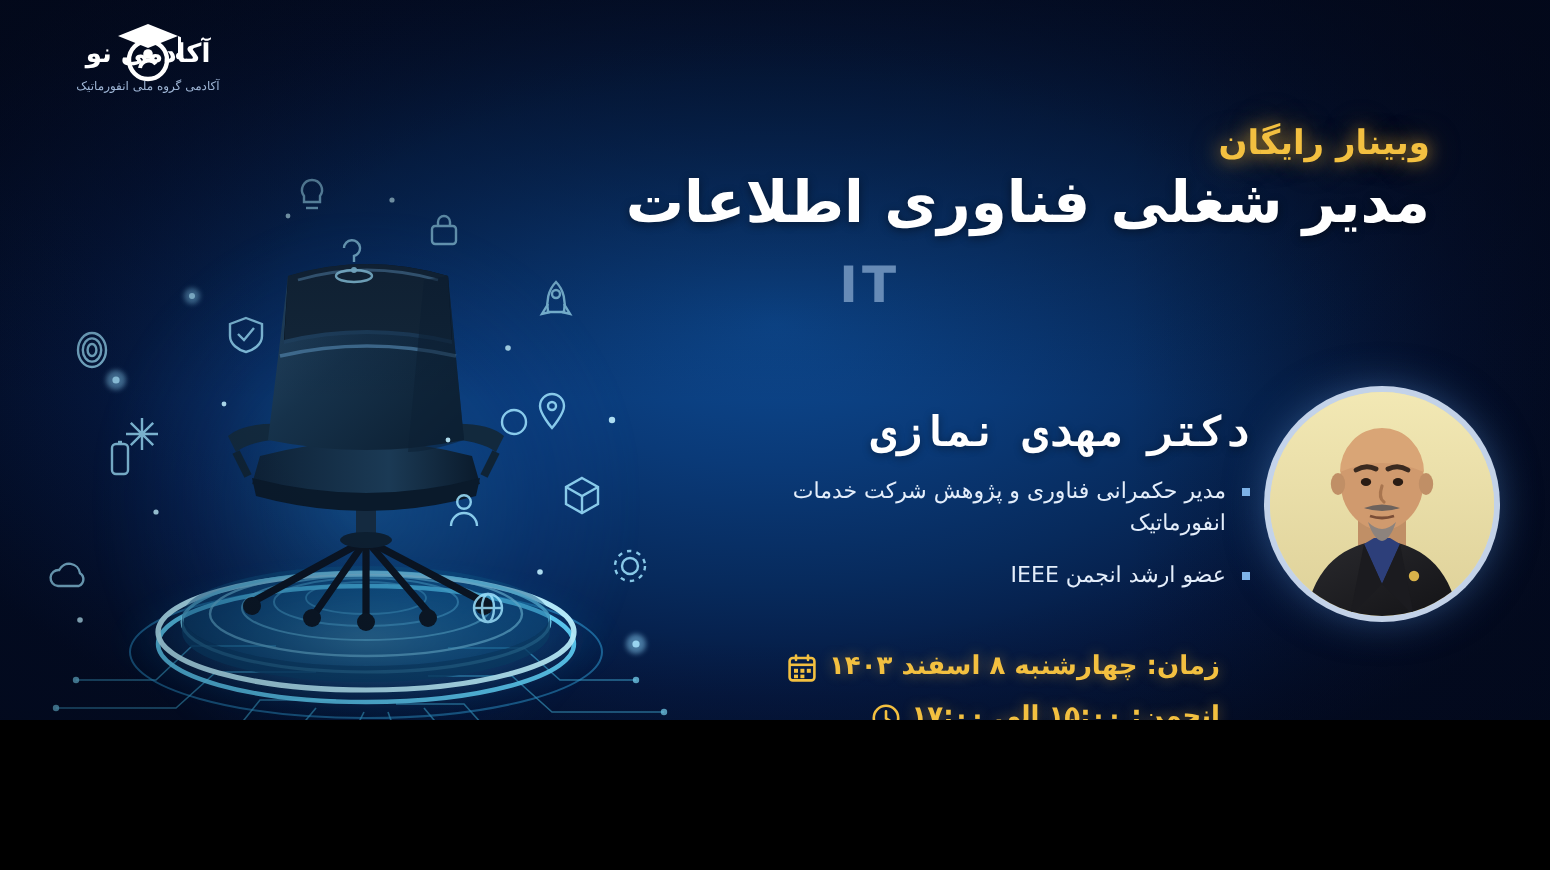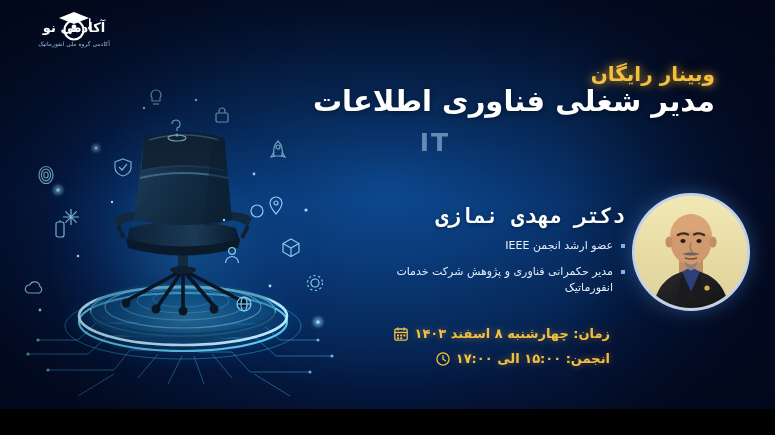--- a/index.html
+++ b/index.html
@@ -7,21 +7,21 @@
     padding: 0;
     background: #000;
   }
   body {
     font-family: "DejaVu Sans", "Liberation Sans", sans-serif;
   }
 
   #banner {
     position: relative;
     width: 775px;
-    height: 409px;
+    height: 360px;
     overflow: hidden;
     background: #404040;
   }
 
   
   .bg-base {
     position: absolute;
     inset: 0;
     background:
       radial-gradient(ellipse 60% 70% at 50% 45%, #0d4a92 0%, #0a3a78 28%, #072a5c 52%, #05183f 74%, #030c24 100%);
@@ -60,21 +60,21 @@
     background: radial-gradient(ellipse at 50% 55%, rgba(40,150,230,0.30) 0%, rgba(20,90,180,0.14) 45%, rgba(0,0,0,0) 72%);
     filter: blur(2px);
   }
   .illus svg { position: absolute; inset: 0; }
 
   
   .kicker {
     position: absolute;
     right: 60px;
     top: 62px;
-    font-size: 20px;
+    font-size: 17px;
     font-weight: bold;
     color: #f3c040;
     letter-spacing: 0.5px;
     text-shadow: 0 0 9px rgba(243,180,50,0.75), 0 0 18px rgba(243,170,40,0.35);
     white-space: nowrap;
   }
   .title {
     position: absolute;
     right: 60px;
     top: 84px;
@@ -438,22 +438,22 @@
     <div class="logo-word">آکادمی نو</div>
     <div class="logo-tag">آکادمی گروه ملی انفورماتیک</div>
   </div>
 
   <div class="kicker">وبینار رایگان</div>
   <div class="title">مدیر شغلی فناوری اطلاعات</div>
   <div class="subtitle-it">IT</div>
 
   <div class="speaker-name">دکتر مهدی نمازی</div>
   <ul class="cred-list">
+    <li>مدیر حکمرانی فناوری و پژوهش شرکت خدمات انفورماتیک</li>
     <li>عضو ارشد انجمن IEEE</li>
-    <li>مدیر حکمرانی فناوری و پژوهش شرکت خدمات انفورماتیک</li>
   </ul>
 
   <div class="portrait">
     <svg width="112" height="112" viewBox="0 0 112 112">
       <defs>
         <linearGradient id="photoBg" x1="0" y1="0" x2="0" y2="1">
           <stop offset="0%" stop-color="#f2e8b4"></stop>
           <stop offset="100%" stop-color="#ded199"></stop>
         </linearGradient>
         <linearGradient id="suit" x1="0" y1="0" x2="1" y2="1">

